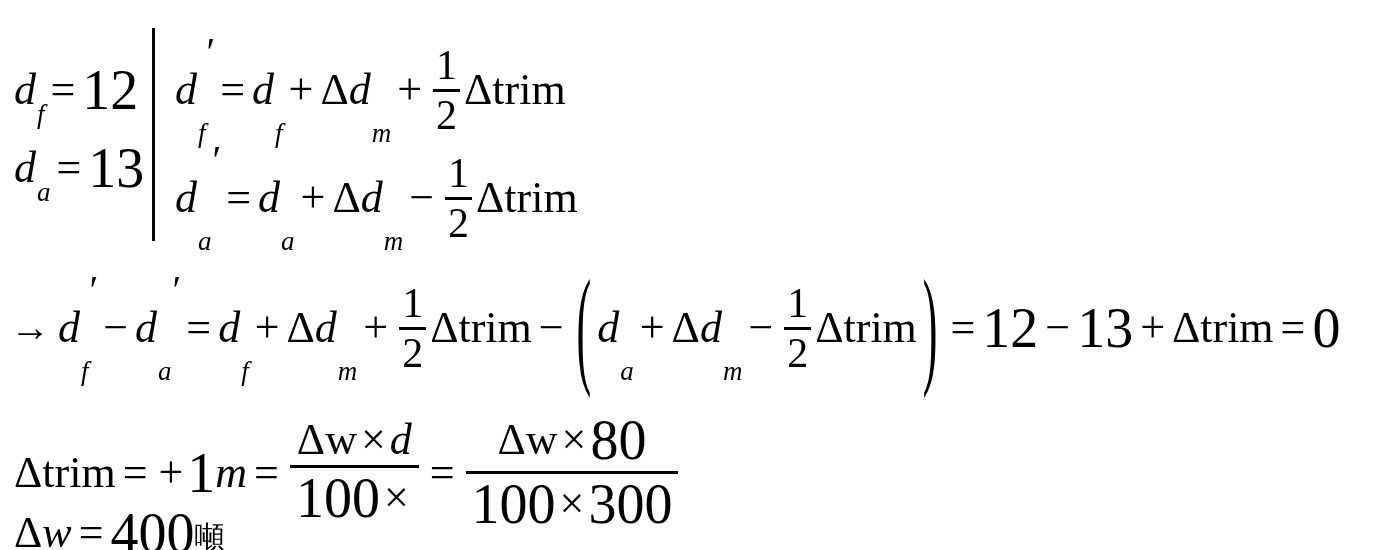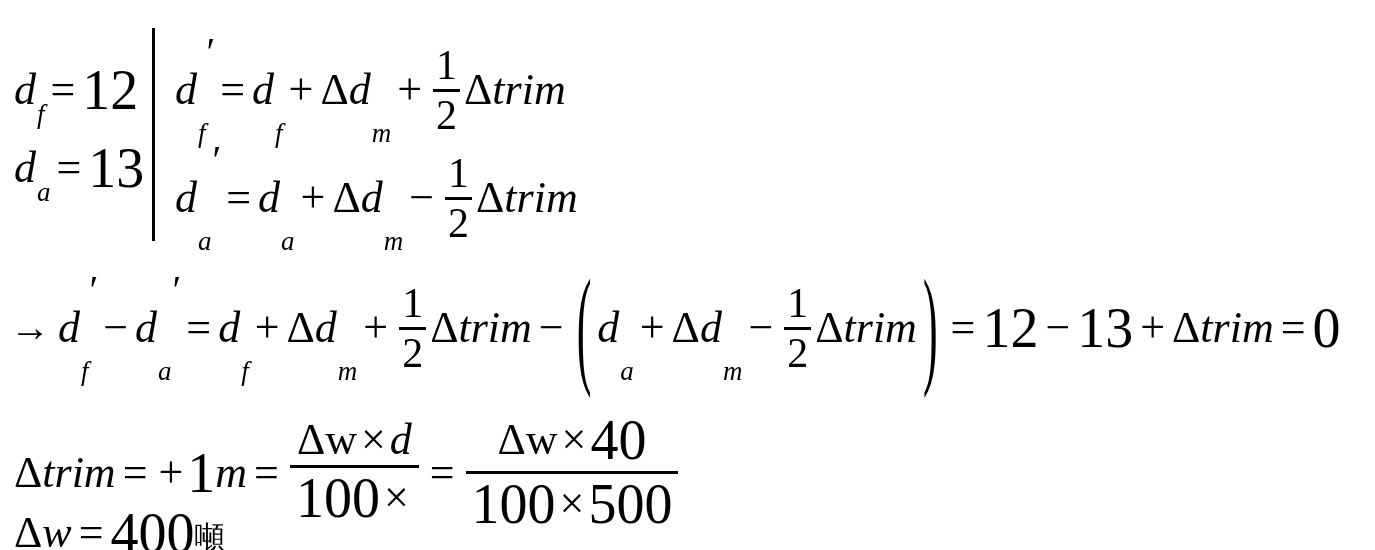--- a/index.html
+++ b/index.html
@@ -28,21 +28,20 @@
     align-items: center;
     white-space: nowrap;
     font-size: 44px;
     line-height: 1;
   }
   .var {            
     font-style: italic;
     font-size: 44px;
   }
   .word {           
-    font-style: italic;
     font-size: 44px;
   }
   .num {            
     font-style: normal;
     font-size: 56px;
   }
   .op {             
     font-style: normal;
     font-size: 44px;
     padding: 0 7px;
@@ -287,27 +286,27 @@
       <span class="denom">
         <span class="num">100</span>
         <span class="op tight">×</span>
       </span>
     </span>
     <span class="op">=</span>
     <span class="frac">
       <span class="numer">
         <span class="delta">Δw</span>
         <span class="op tight">×</span>
-        <span class="num">40</span>
+        <span class="num">80</span>
       </span>
       <span class="bar"></span>
       <span class="denom">
         <span class="num">100</span>
         <span class="op tight">×</span>
-        <span class="num">500</span>
+        <span class="num">300</span>
       </span>
     </span>
   </div>
 
   <div class="eq" id="line5">
     <span class="delta">Δ</span>
       <span class="var">w</span>
     <span class="op">=</span>
     <span class="num">400</span>
       <span class="cjk">噸</span>

